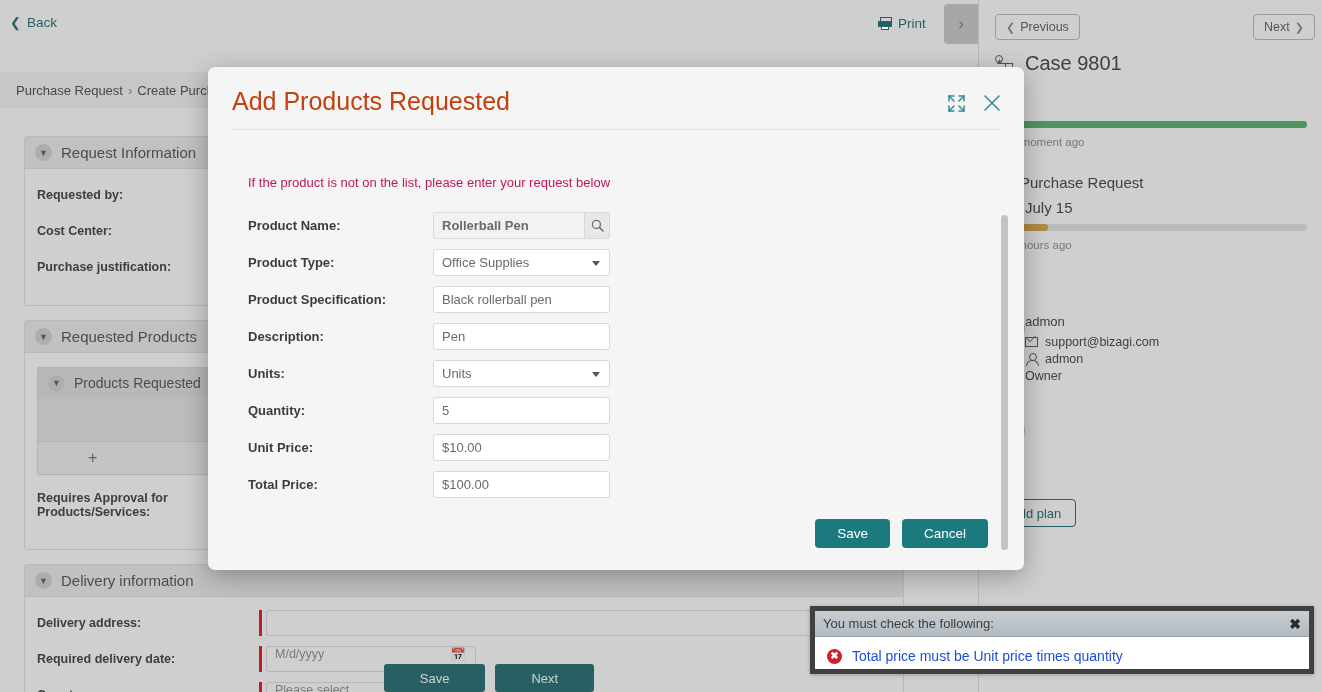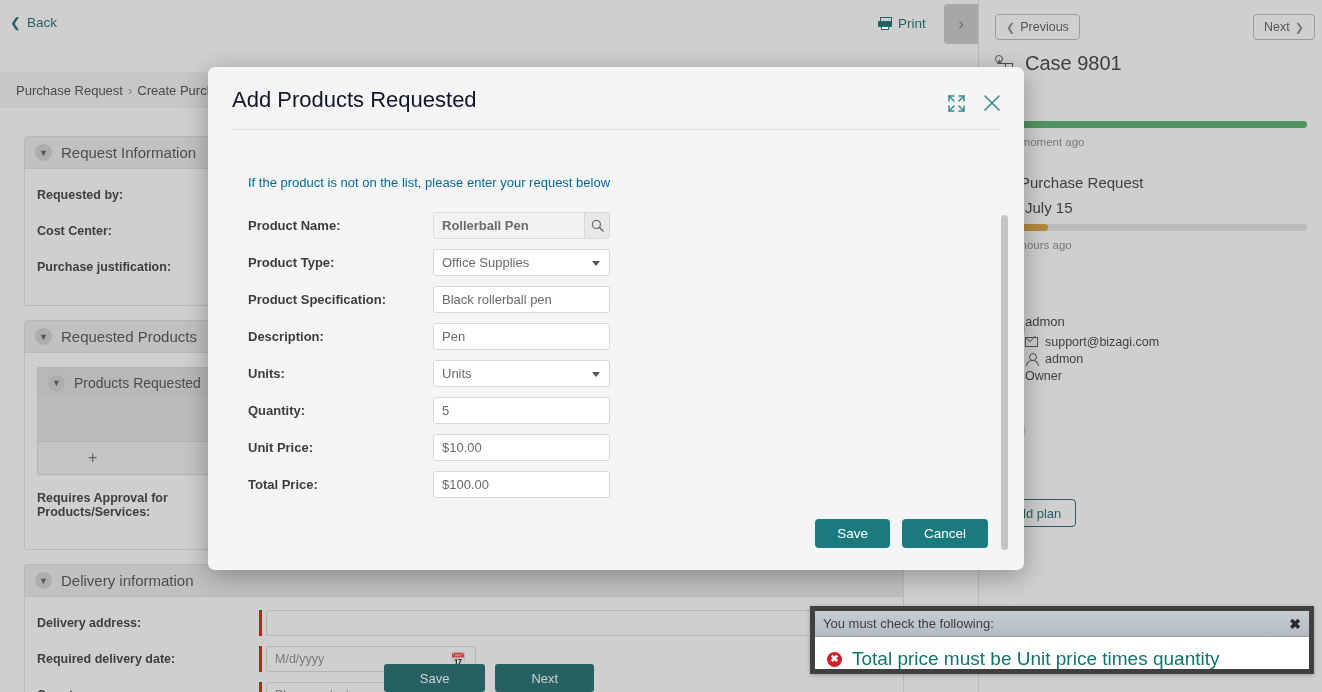--- a/index.html
+++ b/index.html
@@ -71,22 +71,22 @@
   .caret {
     width: 17px; height: 17px; border-radius: 50%; background: #d2d2d2;
     display: inline-flex; align-items: center; justify-content: center;
     font-size: 9px; color: #5c5c5c; cursor: pointer; flex: none;
   }
   .panel-body { padding: 14px 12px 14px 12px; }
   .frow { display: flex; align-items: center; height: 24px; margin-bottom: 12px; }
   .flabel { width: 222px; font-size: 12.5px; color: #3c3c3c; font-weight: bold; flex: none; }
   .finput {
     flex: 1; height: 26px; border: 1px solid #dcdcdc; border-radius: 3px;
-    background: #fff; font-size: 12.5px; color: #8d8d8d; padding: 8px 8px;
-    display: flex; align-items: center; gap: 21px;
+    background: #fff; font-size: 12.5px; color: #8d8d8d; padding: 0 8px;
+    display: flex; align-items: flex-start; gap: 21px;
   }
   .req-mark { width: 3px; height: 26px; background: #e8121a; flex: none; margin-right: 4px; }
 
   .subpanel { border: 1px solid #dadada; border-radius: 2px; background:#f0f0f0; }
   .subpanel-head {
     height: 30px; background: #e0e0e0; display: flex; align-items: center; gap: 9px;
     padding-left: 10px; font-size: 14px; color: #4f4f4f;
   }
   .grid-blank { height: 44px; background: #e6e6e6; border-bottom: 1px solid #dadada; }
   .grid-add { height: 32px; display: flex; align-items: center; padding-left: 50px;
@@ -182,35 +182,35 @@
 
   .modal {
     position: absolute; left: 208px; top: 67px; width: 816px; height: 503px;
     background: #f5f5f5; border-radius: 7px;
     box-shadow: 0 6px 26px rgba(0,0,0,0.30);
     overflow: hidden;
   }
   .modal-head { position: relative; height: 62px; }
   .modal-title {
     position: absolute; left: 24px; top: 20px;
-    font-size: 22px; color: #0f172a; text-align: right;
+    font-size: 25px; color: #c2410c; text-align: right;
   }
   .modal-icons { position: absolute; right: 22px; top: 26px; display: flex; gap: 16px; align-items: center; }
   .ico-btn { cursor: pointer; line-height: 0; }
   .modal-rule {
     position: absolute; left: 24px; right: 24px; top: 62px; height: 1px; background: #e0e0e0;
   }
 
   .modal-body {
     position: absolute; left: 0; top: 63px; right: 0; bottom: 0;
     padding: 0;
   }
   
   .mb-inner { position: absolute; left: 40px; top: 45px; width: 740px; }
-  .mb-hint { font-size: 13px; color: #0369a1; margin-bottom: 22px; }
+  .mb-hint { font-size: 13px; color: #be185d; margin-bottom: 22px; }
 
   .mrow { display: flex; align-items: center; margin-bottom: 10px; }
   .mlabel { width: 185px; font-size: 13px; color: #3c3c3c; font-weight: bold; flex: none; }
   .mfield {
     width: 177px; height: 27px; border: 1px solid #d8d8d8; border-radius: 3px;
     background: #ffffff; font-size: 13px; color: #6a6a6a;
     display: flex; align-items: center; padding: 0 8px; position: relative;
   }
   .mfield.filled { background: #f2f2f2; border-color: #dcdcdc; font-weight: bold; }
   .search-addon {
@@ -252,21 +252,21 @@
     padding: 0 8px 0 8px;
   }
   .notif-title { font-size: 13px; color: #3c3c3c; }
   .notif-x { font-size: 14px; color: #2b2b2b; cursor: pointer; font-weight: bold; line-height: 1; }
   .notif-body { display: flex; align-items: center; gap: 10px; padding: 11px 12px; }
   .err-ico {
     width: 15px; height: 15px; border-radius: 50%; background: #d31f27; flex: none;
     display: flex; align-items: center; justify-content: center;
     color: #fff; font-size: 10px; font-weight: bold; line-height: 1;
   }
-  .notif-msg { font-size: 19px; color: #0f766e; }
+  .notif-msg { font-size: 14px; color: #1d4ed8; }
 </style>
 </head>
 <body>
 
 <div id="app">
 
   <div class="bg-layer">
 
     <div class="topbar">
       <div class="back-link">

